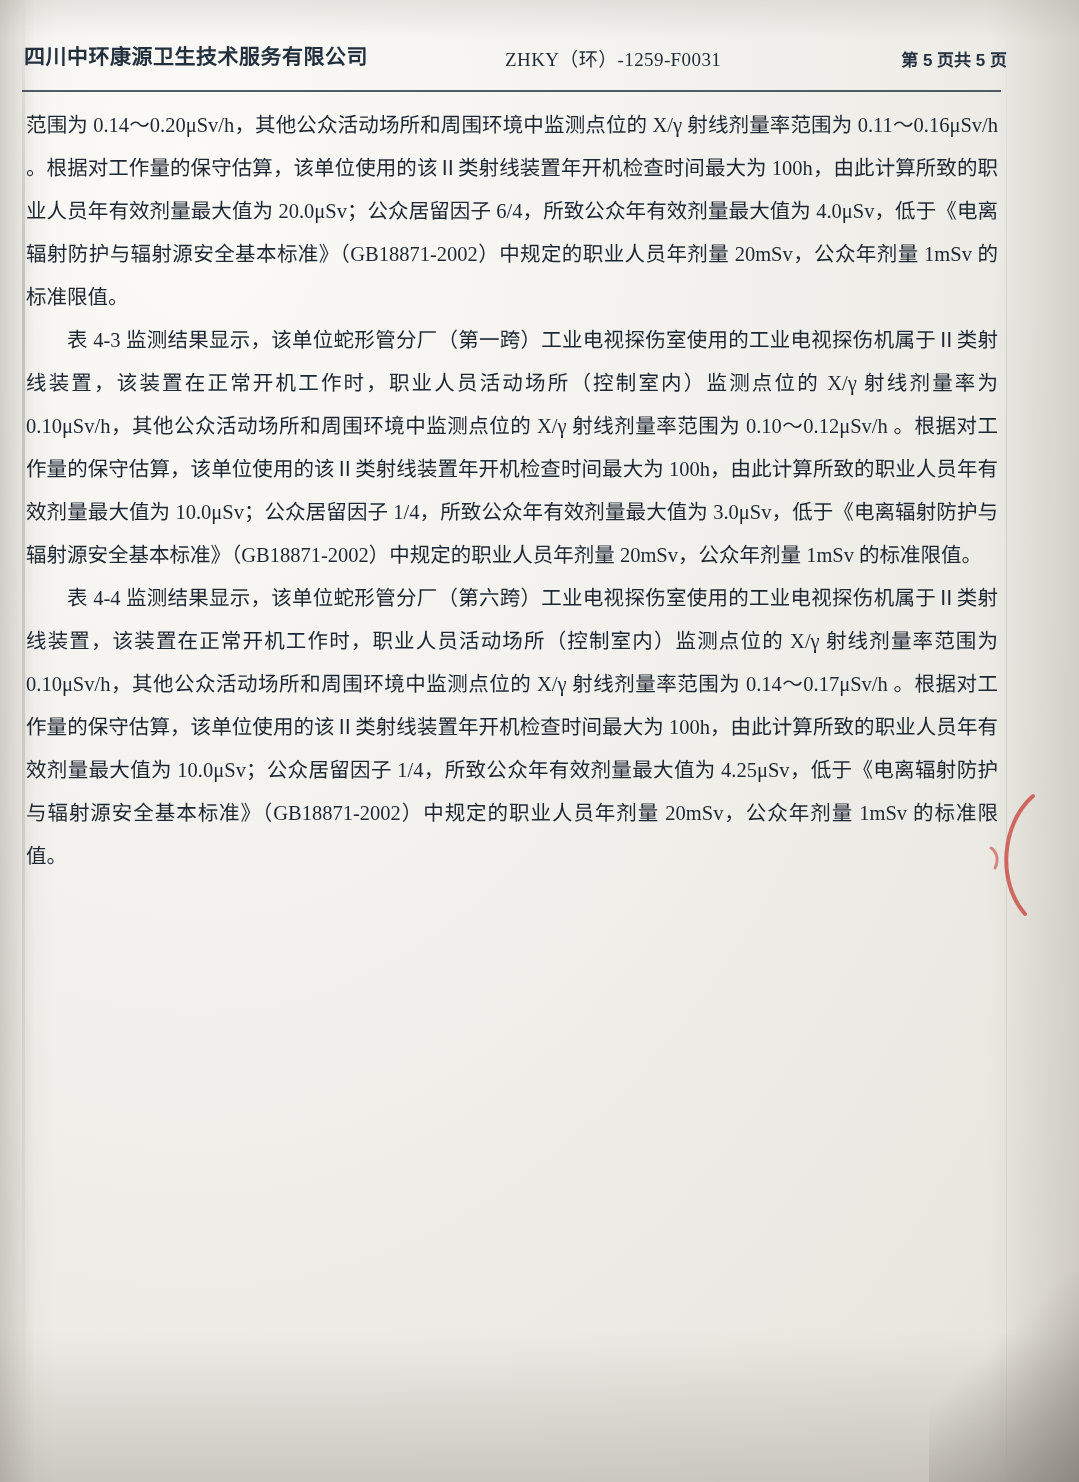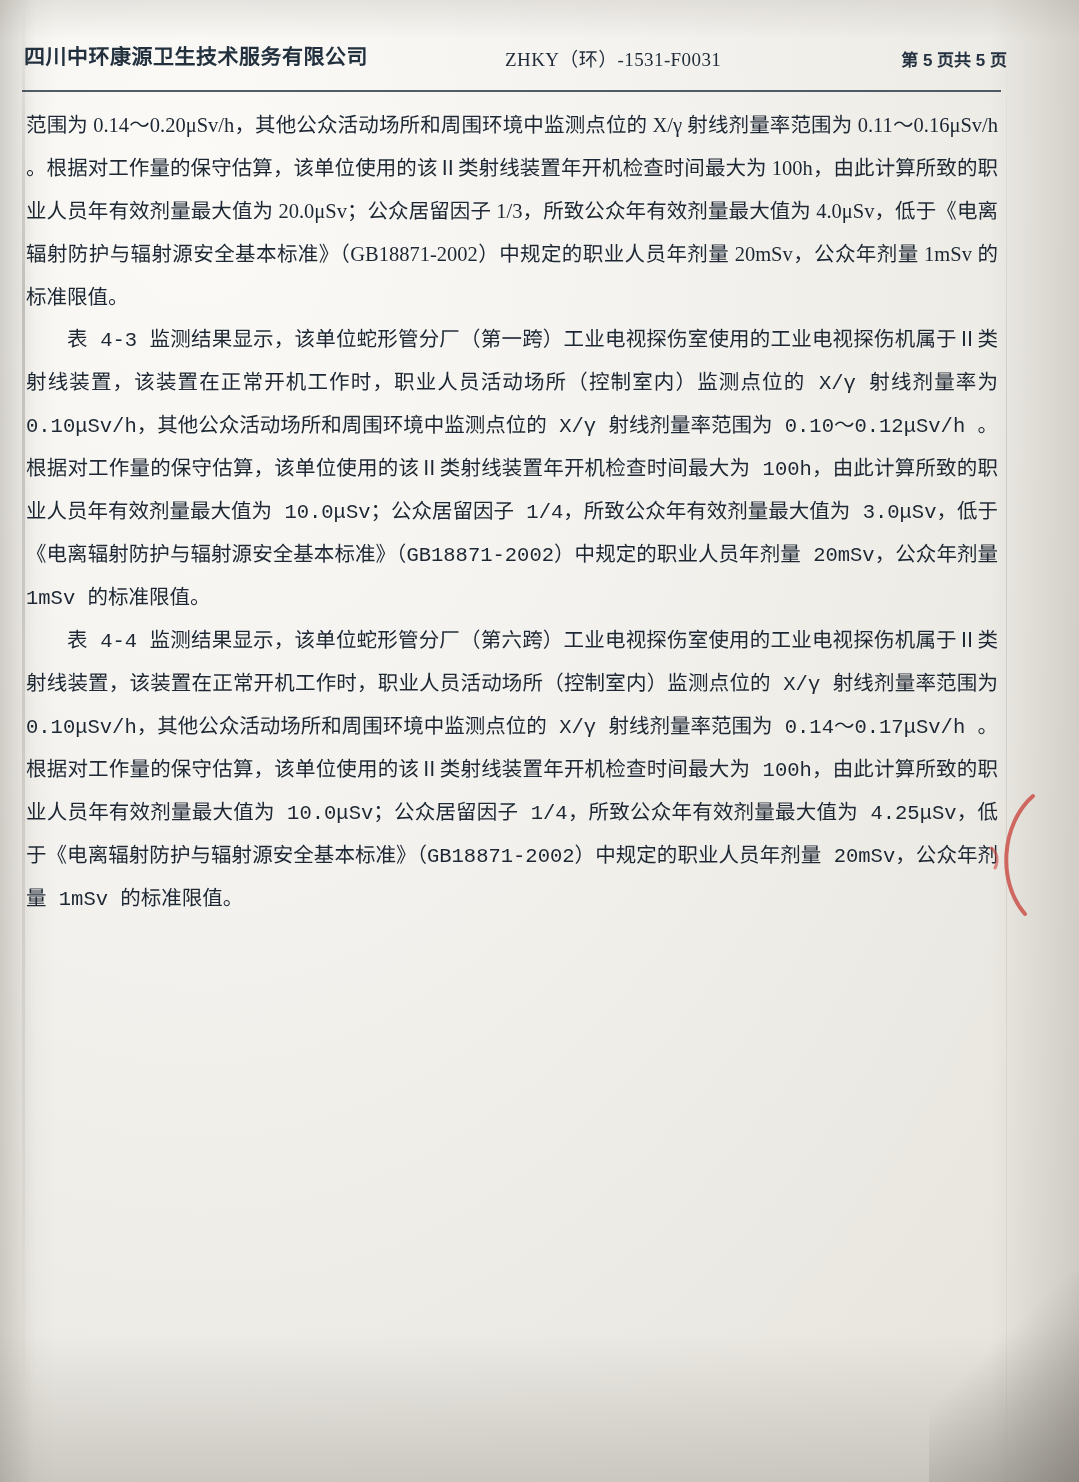--- a/index.html
+++ b/index.html
@@ -119,21 +119,20 @@
     font-size: 20.5px;
     line-height: 43px;
     text-align: justify;
     text-justify: inter-ideograph;
   }
   .body-text p {
     margin: 0 0 0 0;
   }
   .body-text p.indent {
     text-indent: 2em;
-    font-family: Liberation Mono, monospace;
   }
   .latin {
     font-family: "Liberation Serif", serif;
     letter-spacing: .4px;
   }
 
   
   .red-mark {
     position: absolute;
     right: 18px;
@@ -168,27 +167,27 @@
 
   <div class="shade-top"></div>
   <div class="shade-left"></div>
   <div class="shade-right"></div>
   <div class="shade-bottom"></div>
   <div class="crease"></div>
   <div class="edge-line"></div>
 
   <div class="header">
     <div class="hdr-company">四川中环康源卫生技术服务有限公司</div>
-    <div class="hdr-code latin">ZHKY（环）-1531-F0031</div>
+    <div class="hdr-code latin">ZHKY（环）-1259-F0031</div>
     <div class="hdr-page">第 5 页共 5 页</div>
     <div class="hdr-rule"></div>
   </div>
 
   <div class="body-text">
-    <p>范围为 0.14～0.20μSv/h，其他公众活动场所和周围环境中监测点位的 X/γ 射线剂量率范围为 0.11～0.16μSv/h 。根据对工作量的保守估算，该单位使用的该Ⅱ类射线装置年开机检查时间最大为 100h，由此计算所致的职业人员年有效剂量最大值为 20.0μSv；公众居留因子 1/3，所致公众年有效剂量最大值为 4.0μSv，低于《电离辐射防护与辐射源安全基本标准》（GB18871-2002）中规定的职业人员年剂量 20mSv，公众年剂量 1mSv 的标准限值。</p>
+    <p>范围为 0.14～0.20μSv/h，其他公众活动场所和周围环境中监测点位的 X/γ 射线剂量率范围为 0.11～0.16μSv/h 。根据对工作量的保守估算，该单位使用的该Ⅱ类射线装置年开机检查时间最大为 100h，由此计算所致的职业人员年有效剂量最大值为 20.0μSv；公众居留因子 6/4，所致公众年有效剂量最大值为 4.0μSv，低于《电离辐射防护与辐射源安全基本标准》（GB18871-2002）中规定的职业人员年剂量 20mSv，公众年剂量 1mSv 的标准限值。</p>
     <p class="indent">表 4-3 监测结果显示，该单位蛇形管分厂（第一跨）工业电视探伤室使用的工业电视探伤机属于Ⅱ类射线装置，该装置在正常开机工作时，职业人员活动场所（控制室内）监测点位的 X/γ 射线剂量率为 0.10μSv/h，其他公众活动场所和周围环境中监测点位的 X/γ 射线剂量率范围为 0.10～0.12μSv/h 。根据对工作量的保守估算，该单位使用的该Ⅱ类射线装置年开机检查时间最大为 100h，由此计算所致的职业人员年有效剂量最大值为 10.0μSv；公众居留因子 1/4，所致公众年有效剂量最大值为 3.0μSv，低于《电离辐射防护与辐射源安全基本标准》（GB18871-2002）中规定的职业人员年剂量 20mSv，公众年剂量 1mSv 的标准限值。</p>
     <p class="indent">表 4-4 监测结果显示，该单位蛇形管分厂（第六跨）工业电视探伤室使用的工业电视探伤机属于Ⅱ类射线装置，该装置在正常开机工作时，职业人员活动场所（控制室内）监测点位的 X/γ 射线剂量率范围为 0.10μSv/h，其他公众活动场所和周围环境中监测点位的 X/γ 射线剂量率范围为 0.14～0.17μSv/h 。根据对工作量的保守估算，该单位使用的该Ⅱ类射线装置年开机检查时间最大为 100h，由此计算所致的职业人员年有效剂量最大值为 10.0μSv；公众居留因子 1/4，所致公众年有效剂量最大值为 4.25μSv，低于《电离辐射防护与辐射源安全基本标准》（GB18871-2002）中规定的职业人员年剂量 20mSv，公众年剂量 1mSv 的标准限值。</p>
   </div>
 
   <svg class="red-mark" viewBox="0 0 80 130" xmlns="http://www.w3.org/2000/svg">
     <path d="M52 6 C20 34, 16 92, 44 124" fill="none" stroke="#c9453f" stroke-width="4" stroke-linecap="round" opacity="0.78"></path>
     <path d="M10 58 C16 62, 18 70, 14 78" fill="none" stroke="#c9453f" stroke-width="3" stroke-linecap="round" opacity="0.6"></path>
   </svg>
 
   <div class="corner-dark"></div>

